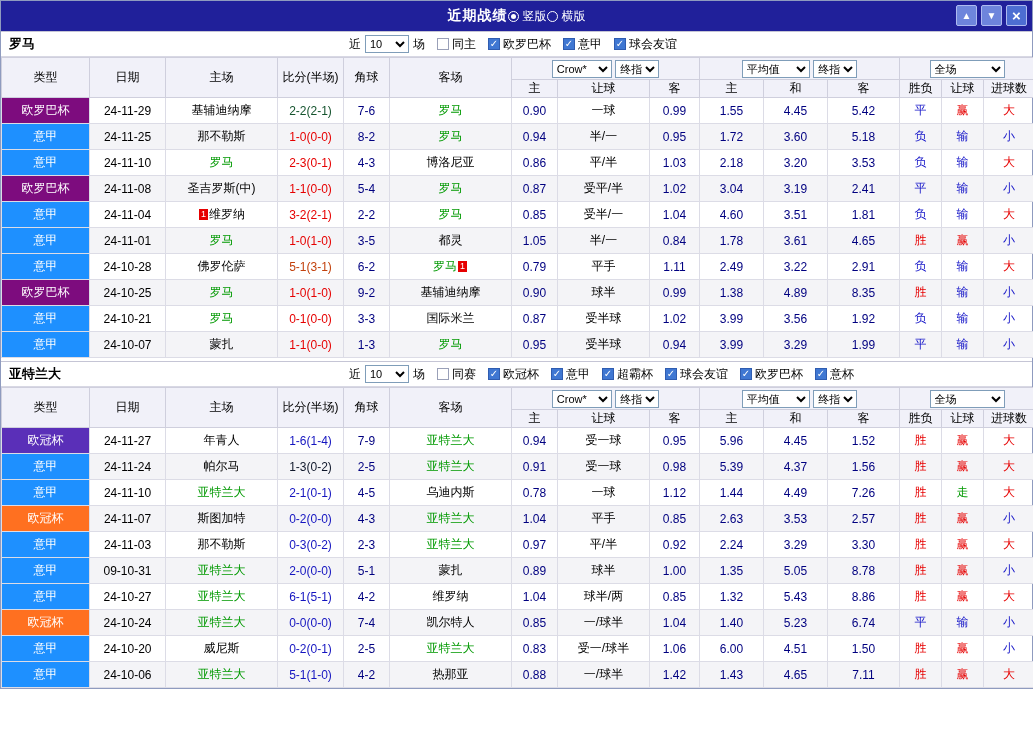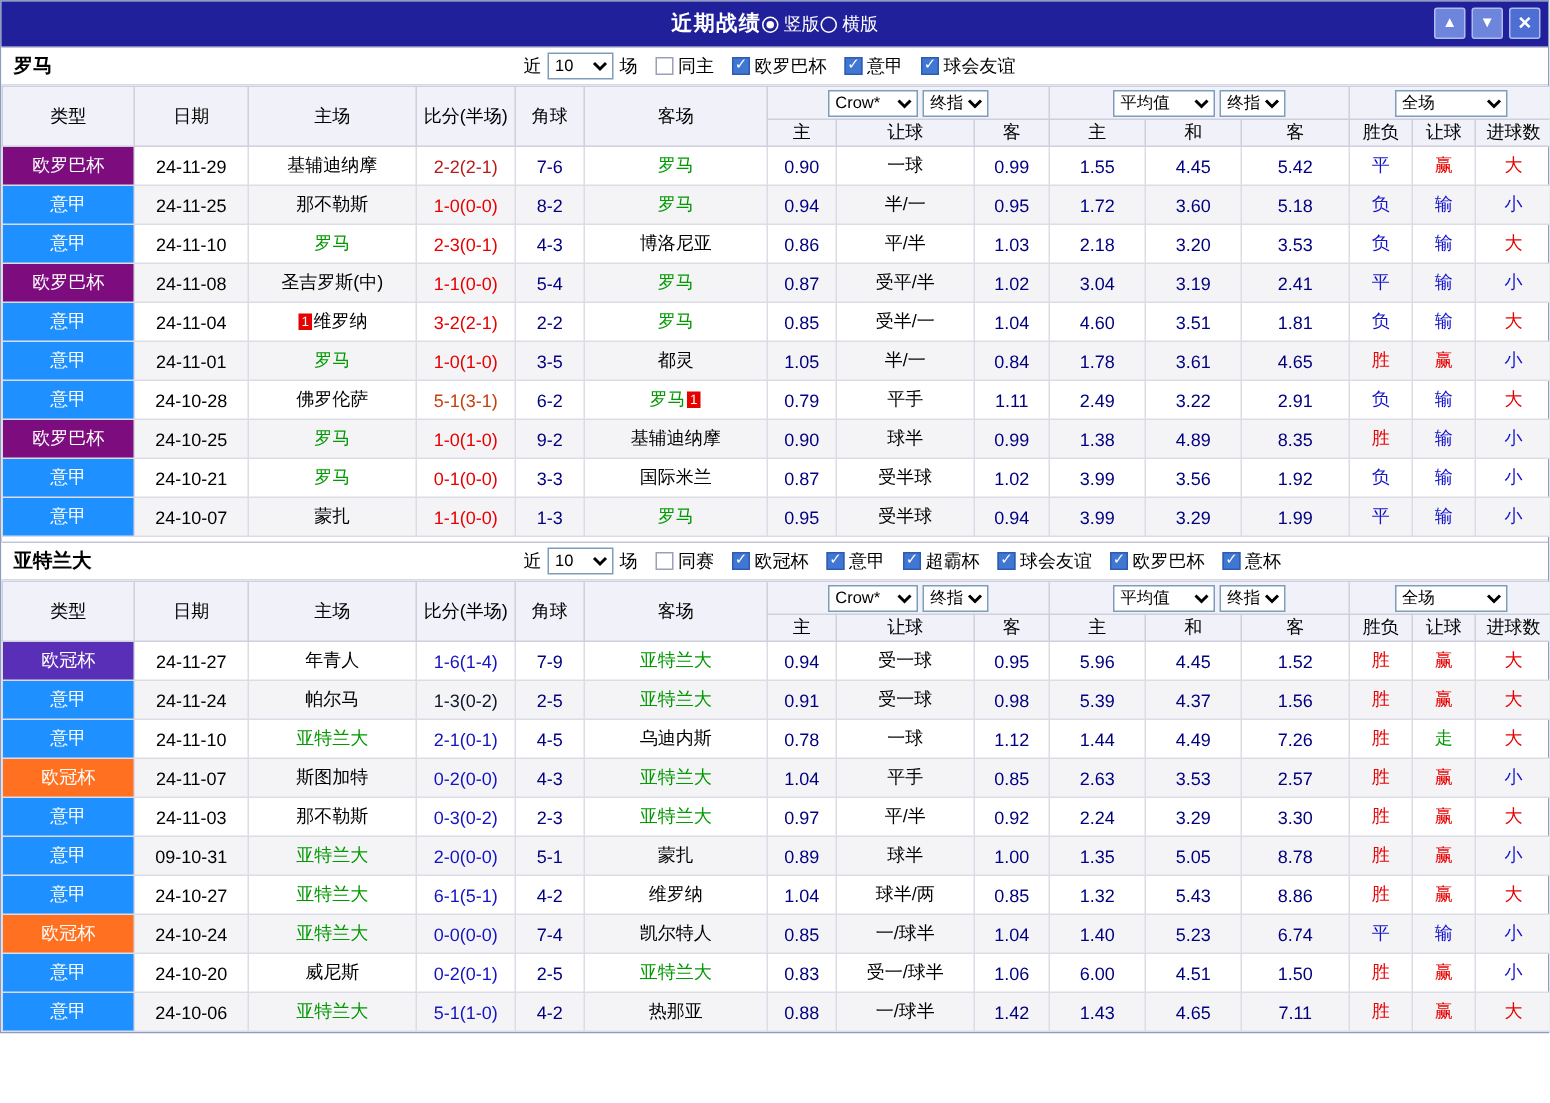--- a/index.html
+++ b/index.html
@@ -139,21 +139,21 @@
               <th>胜负</th>
               <th>让球</th>
               <th>进球数</th>
             </tr>
           </thead>
           <tbody>
             <tr class="">
               <td class="typetd" style="background:#7d0c7e">欧罗巴杯</td>
               <td>24-11-29</td>
               <td><span class="">基辅迪纳摩</span></td>
-              <td style="color:#b91c1c">2-2(2-1)</td>
+              <td style="color:#14532d">2-2(2-1)</td>
               <td class="corner">7-6</td>
               <td><span class="focus">罗马</span></td>
               <td class="odd">0.90</td>
               <td>一球</td>
               <td class="odd">0.99</td>
               <td class="odd">1.55</td>
               <td class="odd">4.45</td>
               <td class="odd">5.42</td>
               <td style="color:#1414c8">平</td>
               <td style="color:#e60000">赢</td>

